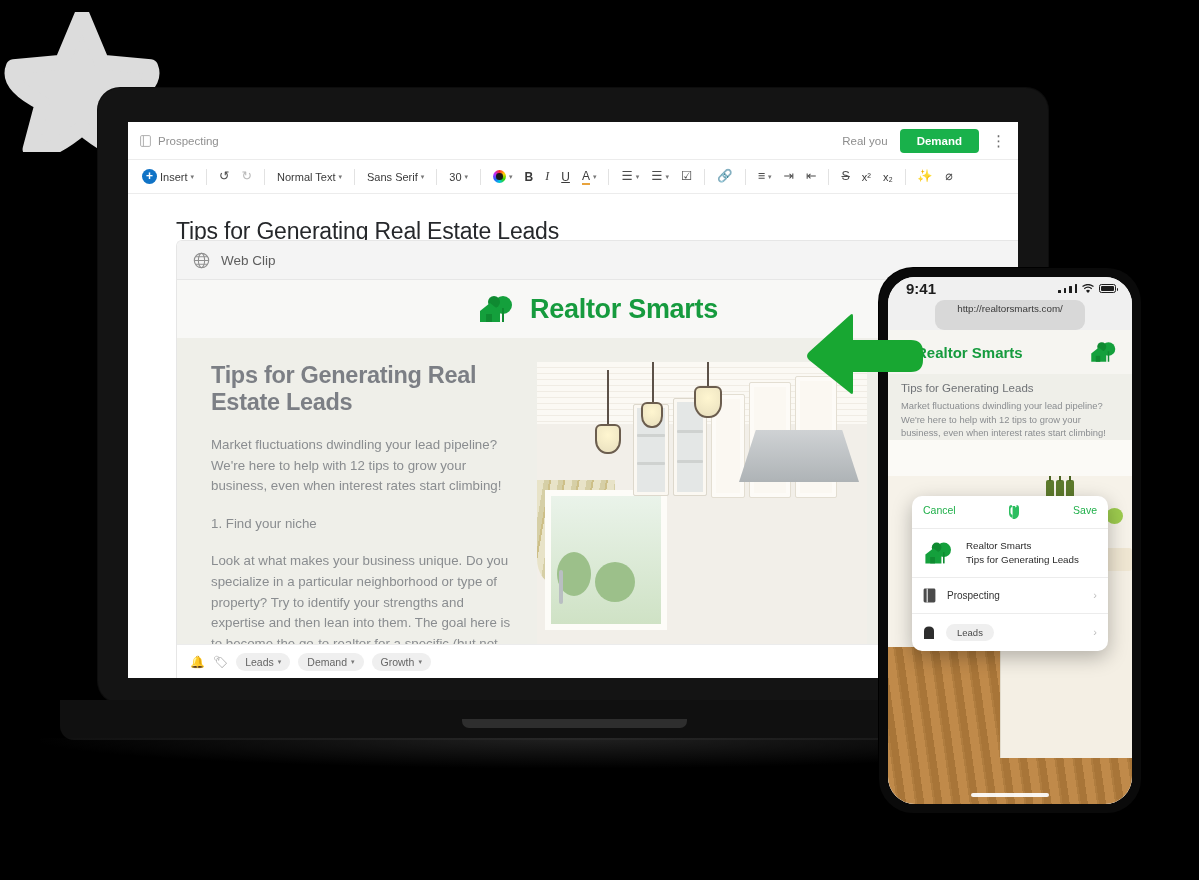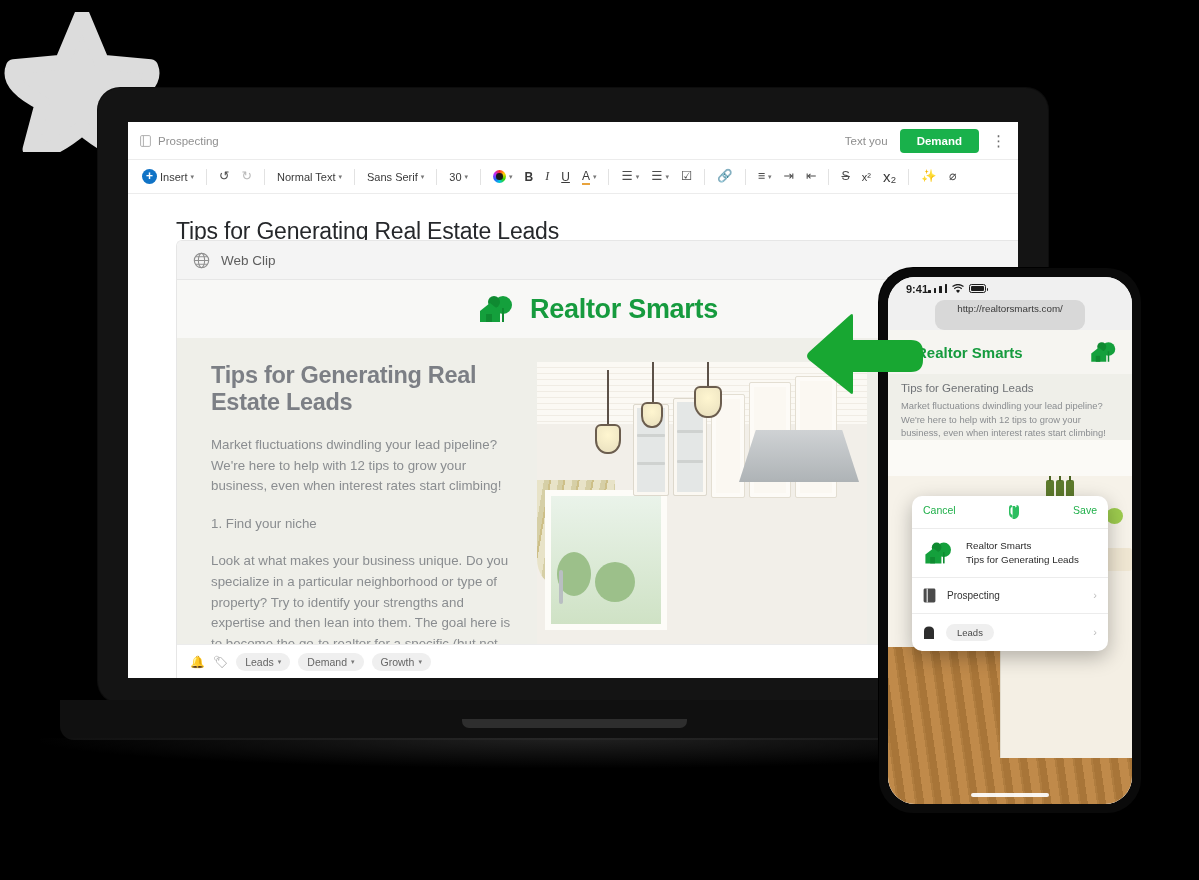--- a/index.html
+++ b/index.html
@@ -150,22 +150,22 @@
   .phone {
     position: absolute; left: 879px; top: 268px; width: 262px; height: 545px;
     background: #0a0a0a; border-radius: 34px; z-index: 30;
     box-shadow: 0 0 0 1px #000;
   }
   .phone-screen {
     position: absolute; left: 888px; top: 277px; width: 244px; height: 527px;
     background: #fff; border-radius: 27px; overflow: hidden; z-index: 31;
   }
   .ph-status {
-    height: 23px; display: flex; align-items: center; 
-    padding: 0 16px 0 18px; background: #f0f0f0; font-size: 11px; font-weight: bold; color: #1d1d1d;
+    height: 23px; display: flex; align-items: center; justify-content: space-between;
+    padding: 0 16px 0 18px; background: #f0f0f0; font-size: 15px; font-weight: bold; color: #1d1d1d;
   }
   .ph-sigs { display: flex; align-items: flex-end; gap: 3px; }
   .bar { width: 2.5px; background: #1d1d1d; border-radius: .5px; }
   .batt { width: 17px; height: 8.5px; border: 1.3px solid #1d1d1d; border-radius: 2.4px; position: relative; }
   .batt::after { content:""; position:absolute; inset:1.2px; background:#1d1d1d; border-radius:1px; }
   .batt::before { content:""; position:absolute; right:-3.2px; top:2.4px; width:1.6px; height:3.4px; background:#1d1d1d; border-radius:0 1px 1px 0; }
   .ph-urlbar { height: 30px; background: #f0f0f0; display: flex; justify-content: center; }
   .ph-url {
     background: #d8d8d8; border-radius: 9px; font-size: 9.8px; color: #3a3a3a;
     padding: 3px 22px; cursor: pointer;
@@ -229,21 +229,21 @@
 
     <div class="doc-topbar">
       <div class="breadcrumb">
         <svg width="11" height="12" viewBox="0 0 11 12">
           <rect x=".6" y=".6" width="9.8" height="10.8" rx="1.2" fill="none" stroke="#b0b0b0"></rect>
           <line x1="3.4" y1=".6" x2="3.4" y2="11.4" stroke="#b0b0b0"></line>
         </svg>
         <span>Prospecting</span>
       </div>
       <div class="topbar-right">
-        <span class="only-you">Text you</span>
+        <span class="only-you">Real you</span>
         <button class="share-btn">Demand</button>
         <span class="kebab">⋮</span>
       </div>
     </div>
 
     <div class="doc-toolbar">
       <div class="tb">
         <span class="insert-plus">+</span>
         <span>Insert</span>
         <span class="caret">▾</span>
@@ -316,21 +316,21 @@
           <span class="tb-ico">⇤</span>
         </div>
       <div class="sep"></div>
       <div class="tb">
           <span class="tb-ico" style="text-decoration:line-through">S</span>
         </div>
       <div class="tb">
           <span style="font-size:11px">x²</span>
         </div>
       <div class="tb">
-          <span style="font-size:15px">x₂</span>
+          <span style="font-size:11px">x₂</span>
         </div>
       <div class="sep"></div>
       <div class="tb">
           <span class="tb-ico">✨</span>
         </div>
       <div class="tb">
           <span class="tb-ico">⌀</span>
         </div>
     </div>
 

